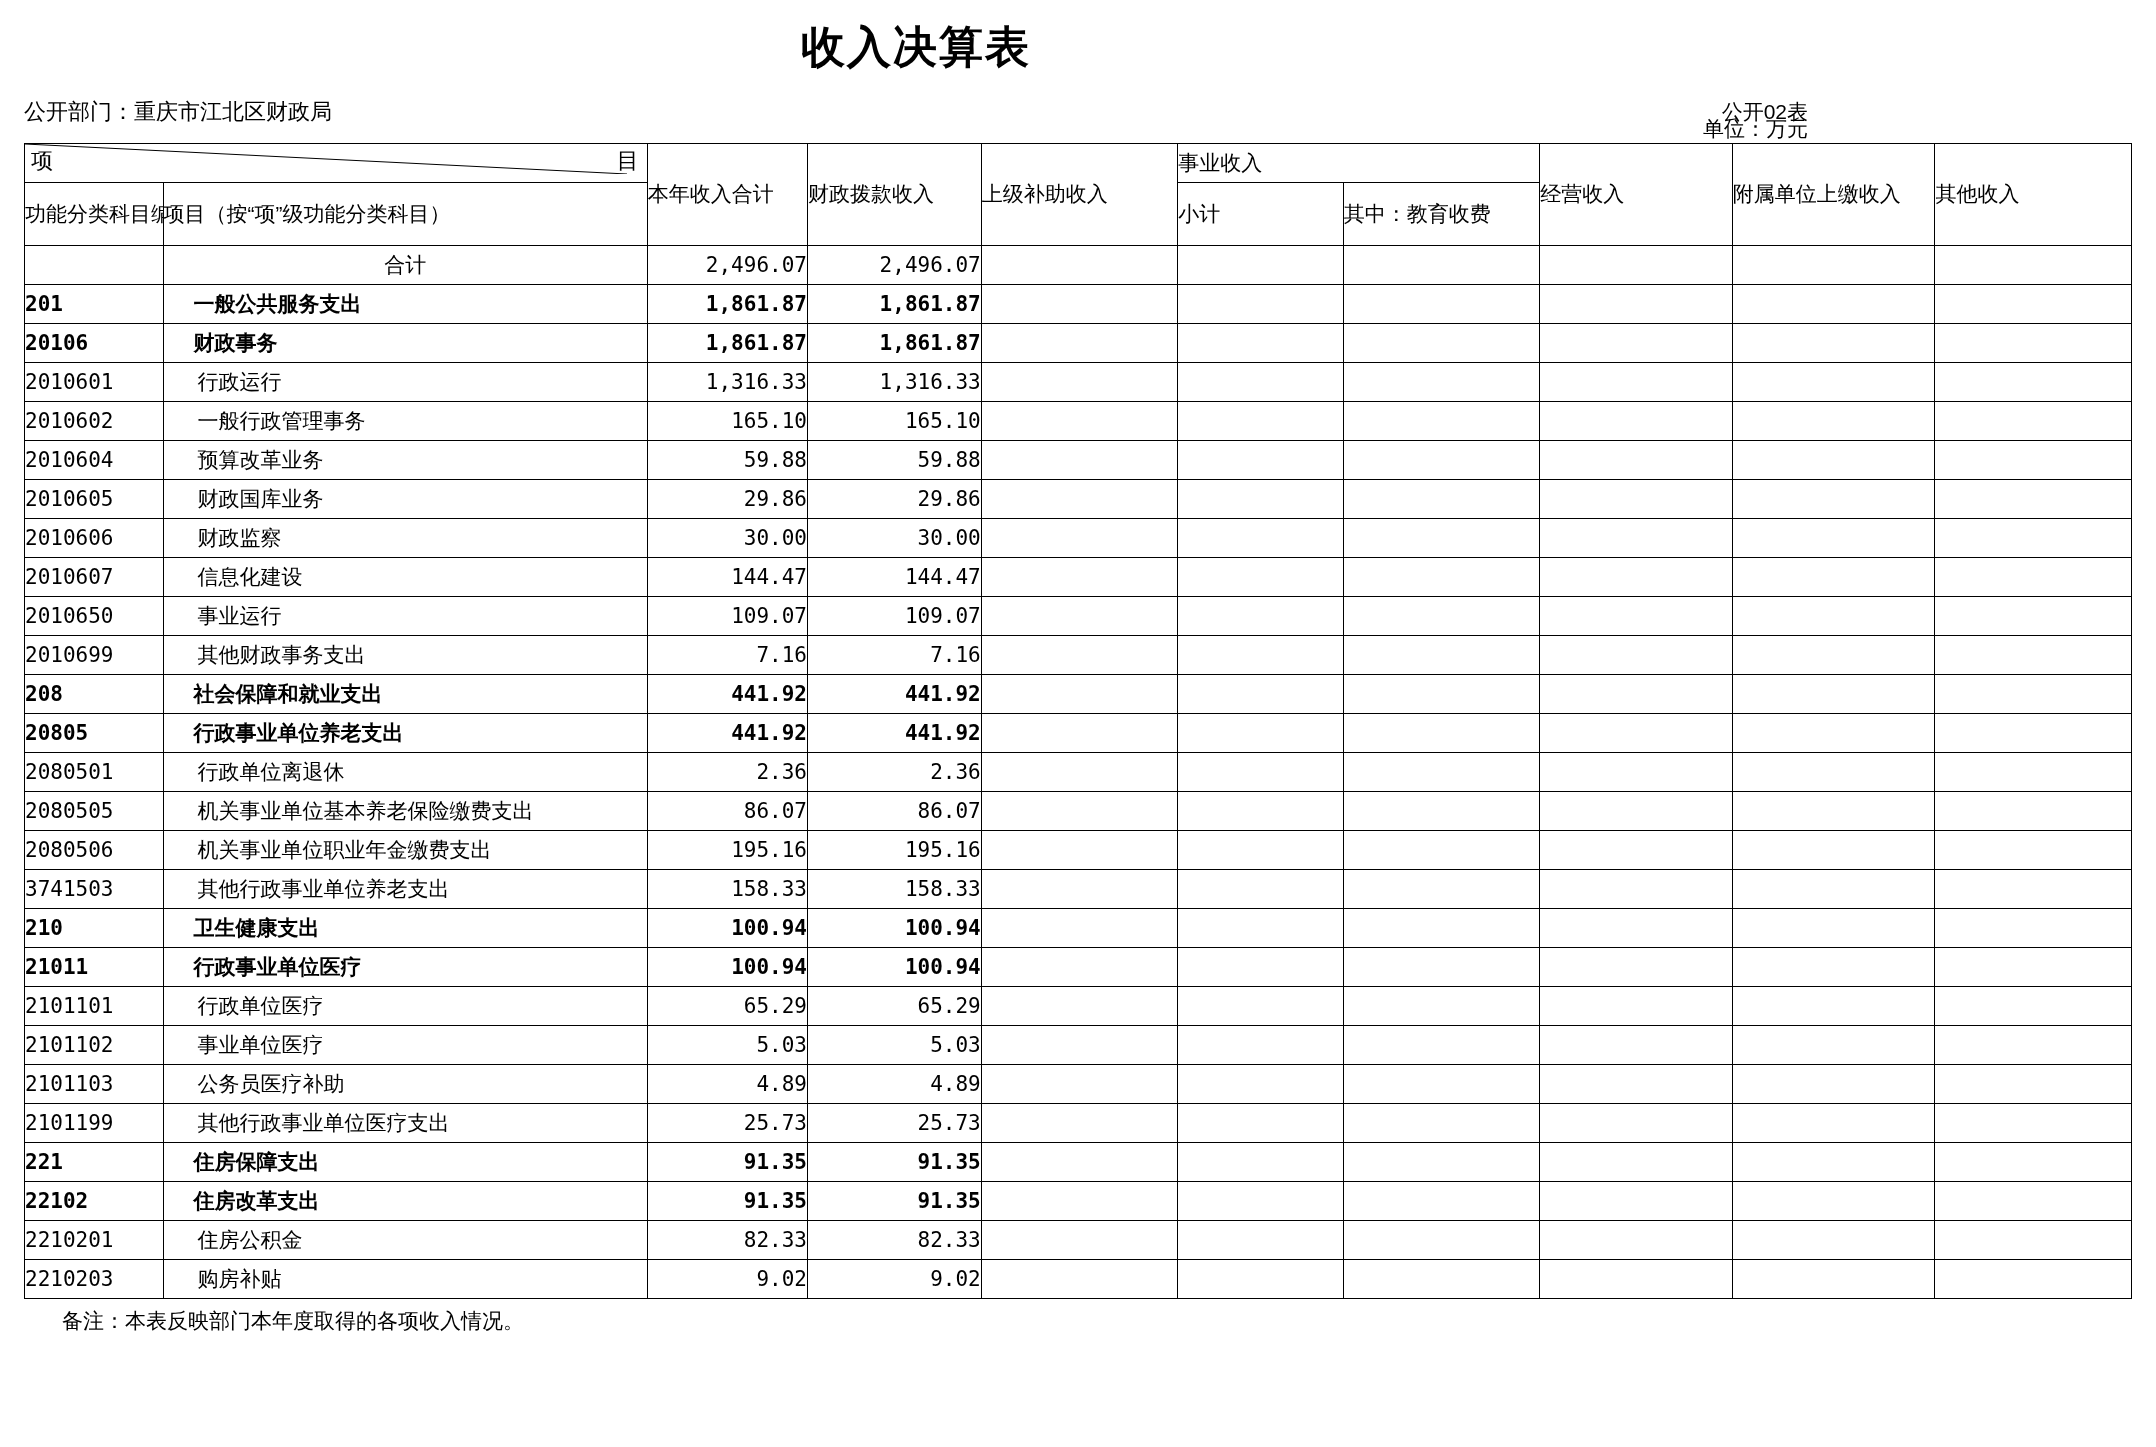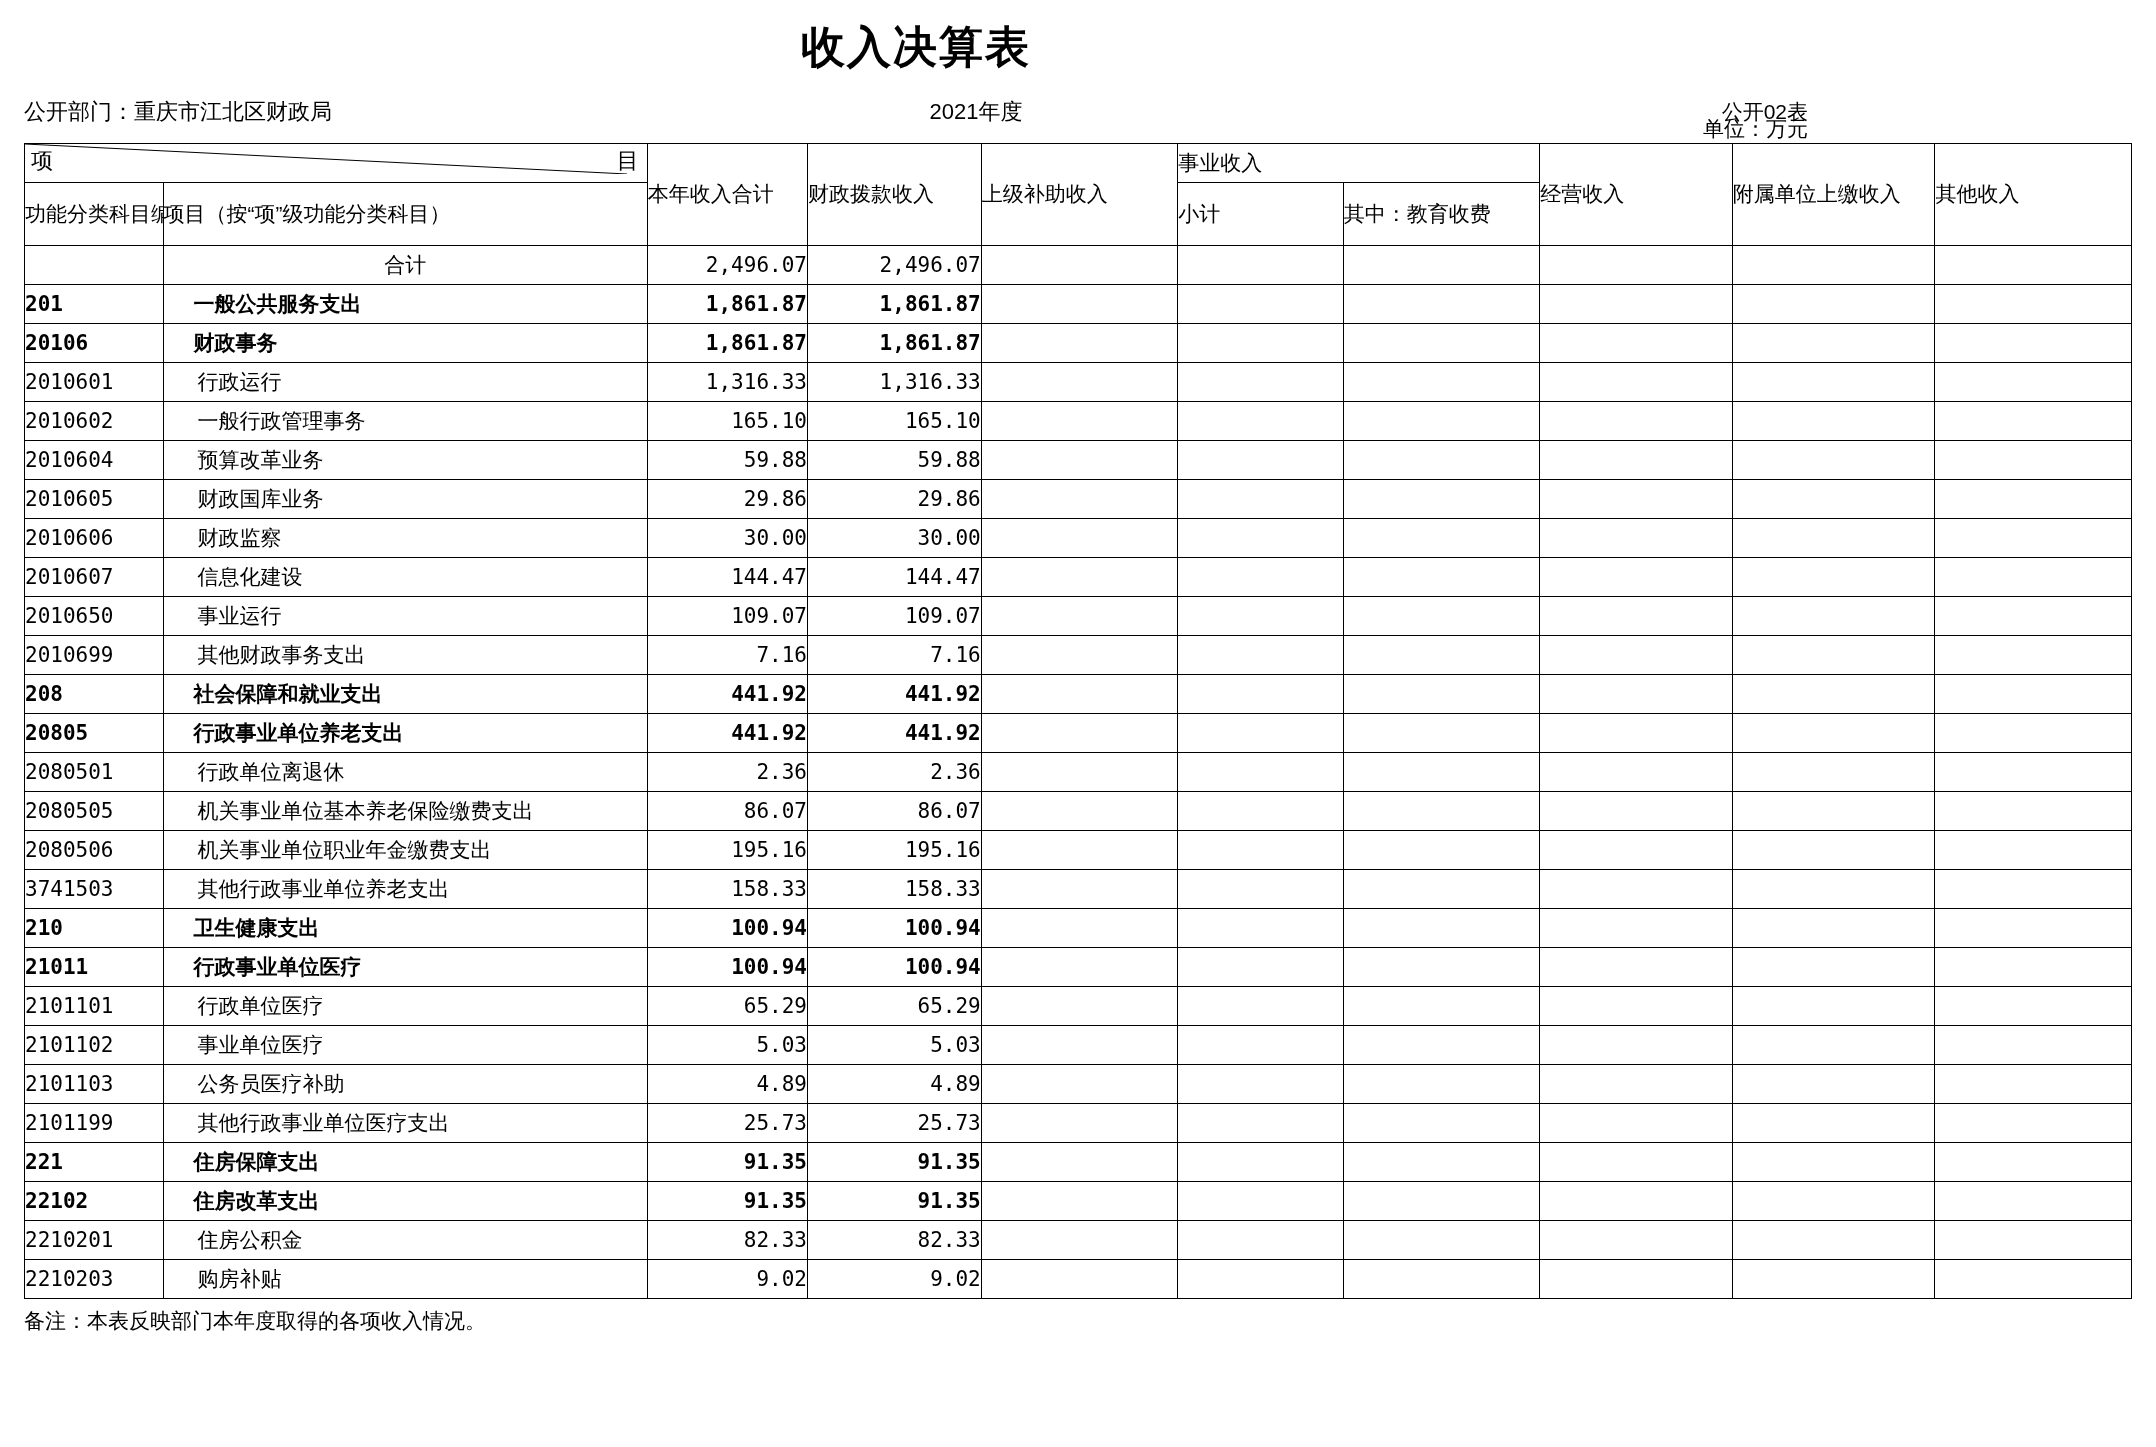--- a/index.html
+++ b/index.html
@@ -134,35 +134,35 @@
     padding-left: 0;
   }
   tr.total td.num {
     font-weight: normal;
   }
   td.name.indent1 { padding-left: 34px; }
   td.name.indent0 { padding-left: 30px; }
   .footnote {
     margin-top: 8px;
     font-size: 21px;
+    margin-left: 38px;
   }
 </style>
 </head>
 <body>
 
 <div class="page">
 
   <div class="doc-title">收入决算表</div>
 
   <div class="meta-right-top">公开02表</div>
   <div class="meta-right-bottom">单位：万元</div>
 
   <div class="meta-row">
     <div class="meta-left">公开部门：重庆市江北区财政局</div>
-    <div class="meta-center">2021年度</div>
   </div>
 
   <table class="fin">
     <colgroup>
       <col style="width:134px">
       <col style="width:468px">
       <col style="width:155px">
       <col style="width:168px">
       <col style="width:190px">
       <col style="width:160px">

